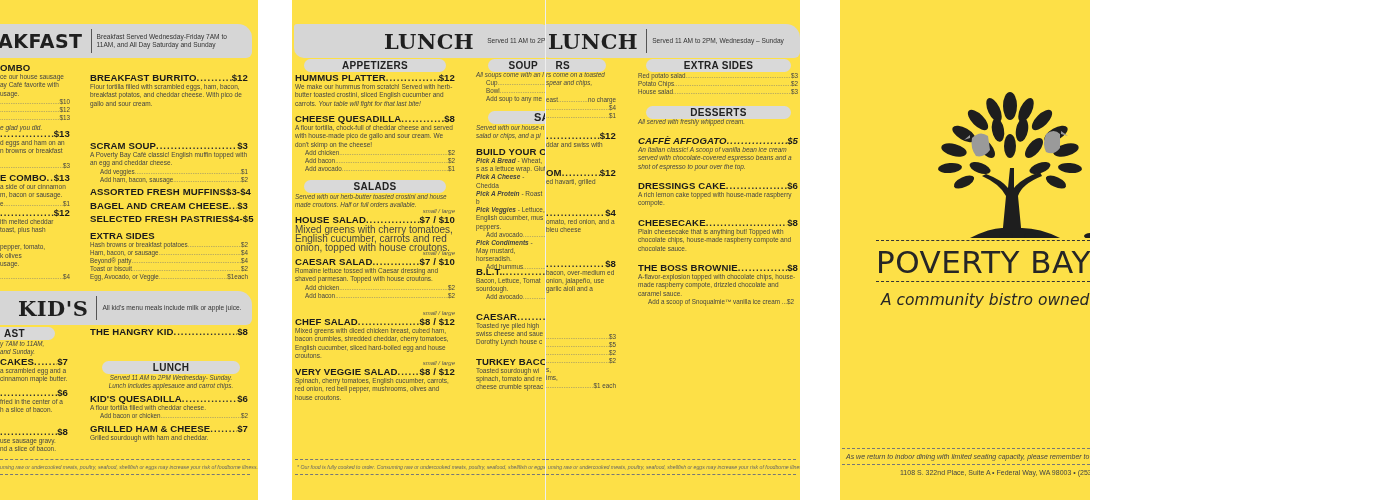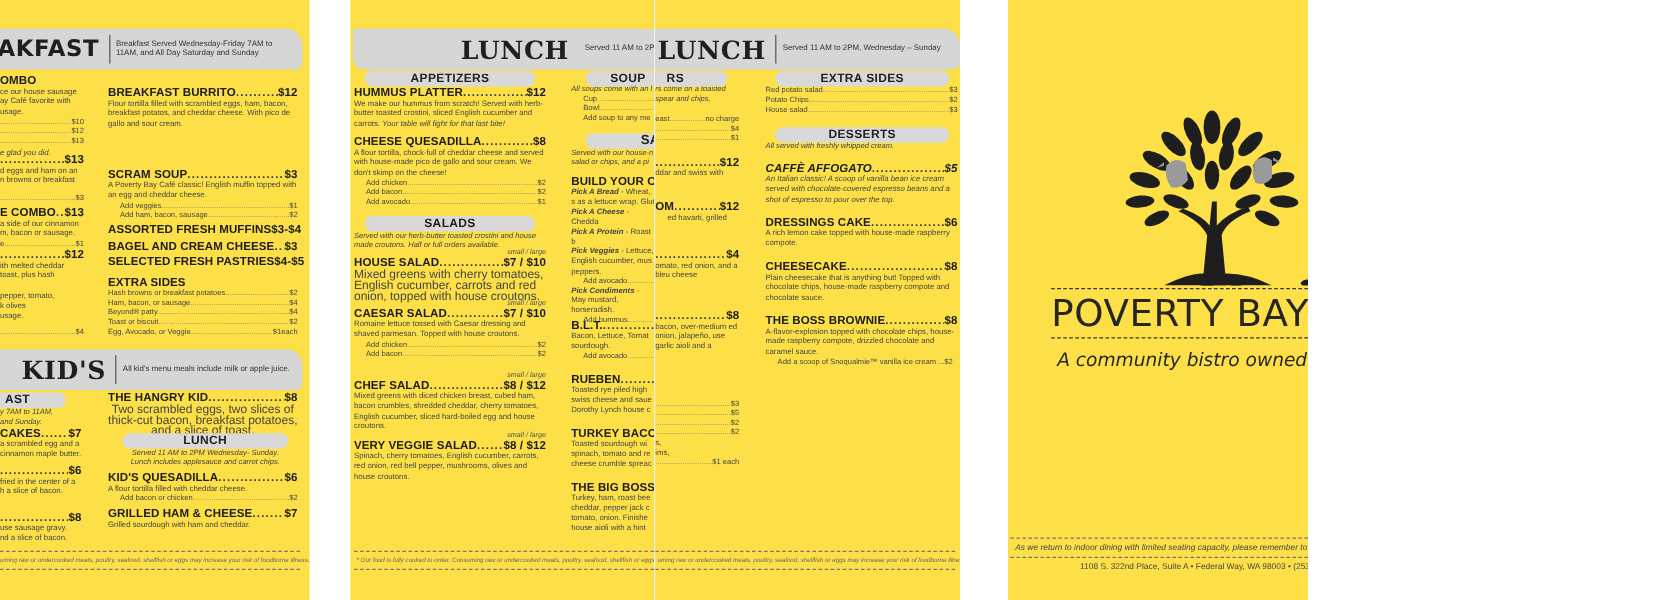--- a/index.html
+++ b/index.html
@@ -227,21 +227,20 @@
     <div class="ds">use sausage gravy.</div>
     <div class="ds">nd a slice of bacon.</div>
   </div>
 
   <div class="item" style="left:90px; top:326px; width:158px;">
     <div class="nm">
         <span>THE HANGRY KID</span>
         <span class="dots"></span>
         <span>$8</span>
       </div>
-    <div class="ds big center">Two scrambled eggs, two slices of thick-cut bacon, breakfast potatoes, and a slice of toast.</div>
   </div>
   <div class="sub" style="left:102px; top:361px; width:138px;">LUNCH</div>
   <div class="intro" style="position:absolute; left:104px; top:374px; width:134px; text-align:center;">Served 11 AM to 2PM Wednesday- Sunday. Lunch includes applesauce and carrot chips.</div>
   <div class="item" style="left:90px; top:393px; width:158px;">
     <div class="nm">
         <span>KID'S QUESADILLA</span>
         <span class="dots"></span>
         <span>$6</span>
       </div>
     <div class="ds">A flour tortilla filled with cheddar cheese.</div>
@@ -394,36 +393,30 @@
         <span class="dots"></span>
       </div>
     <div class="sidenote">Bacon, Lettuce, Tomat sourdough.</div>
     <div class="add">
         <span>Add avocado</span>
         <span class="dots"></span>
       </div>
   </div>
   <div class="item" style="left:184px; top:311px; width:70px;">
     <div class="nm">
-        <span>RUEBEN</span>
+        <span>CAESAR</span>
         <span class="dots"></span>
       </div>
     <div class="sidenote">Toasted rye piled high swiss cheese and saue Dorothy Lynch house c</div>
   </div>
   <div class="item" style="left:184px; top:356px; width:70px;">
     <div class="nm">
         <span>TURKEY BACON</span>
       </div>
     <div class="sidenote">Toasted sourdough wi spinach, tomato and re cheese crumble spreac</div>
-  </div>
-  <div class="item" style="left:184px; top:401px; width:70px;">
-    <div class="nm">
-        <span>THE BIG BOSS</span>
-      </div>
-    <div class="sidenote">Turkey, ham, roast bee cheddar, pepper jack c tomato, onion. Finishe house aioli with a hint</div>
   </div>
 
   <div class="footer-line" style="left:3px; top:459px; width:250px;"></div>
   <div class="footer-txt" style="left:5px; top:464px;">* Our food is fully cooked to order. Consuming raw or undercooked meats, poultry, seafood, shellfish or eggs m</div>
   <div class="footer-line" style="left:3px; top:474px; width:250px;"></div>
 </div>
 
 <div class="panel" style="left:545px; width:255px; border-left:1px solid #eee;">
   <div class="hdr" style="left:-6px; top:24px; width:260px;">
     <span class="ttl" style="padding-left:8px;">LUNCH</span>
@@ -448,21 +441,21 @@
       <span>$1</span>
     </div>
 
   <div class="item" style="left:0; top:130px; width:70px;">
     <div class="nm">
         <span class="dots"></span>
         <span>$12</span>
       </div>
     <div class="sidenote">ddar and swiss with</div>
   </div>
-  <div class="item" style="left:0; top:167px; width:70px;text-align:center;">
+  <div class="item" style="left:0; top:167px; width:70px;">
     <div class="nm">
         <span>OM</span>
         <span class="dots"></span>
         <span>$12</span>
       </div>
     <div class="sidenote">ed havarti, grilled</div>
   </div>
   <div class="item" style="left:0; top:207px; width:70px;">
     <div class="nm">
         <span class="dots"></span>

